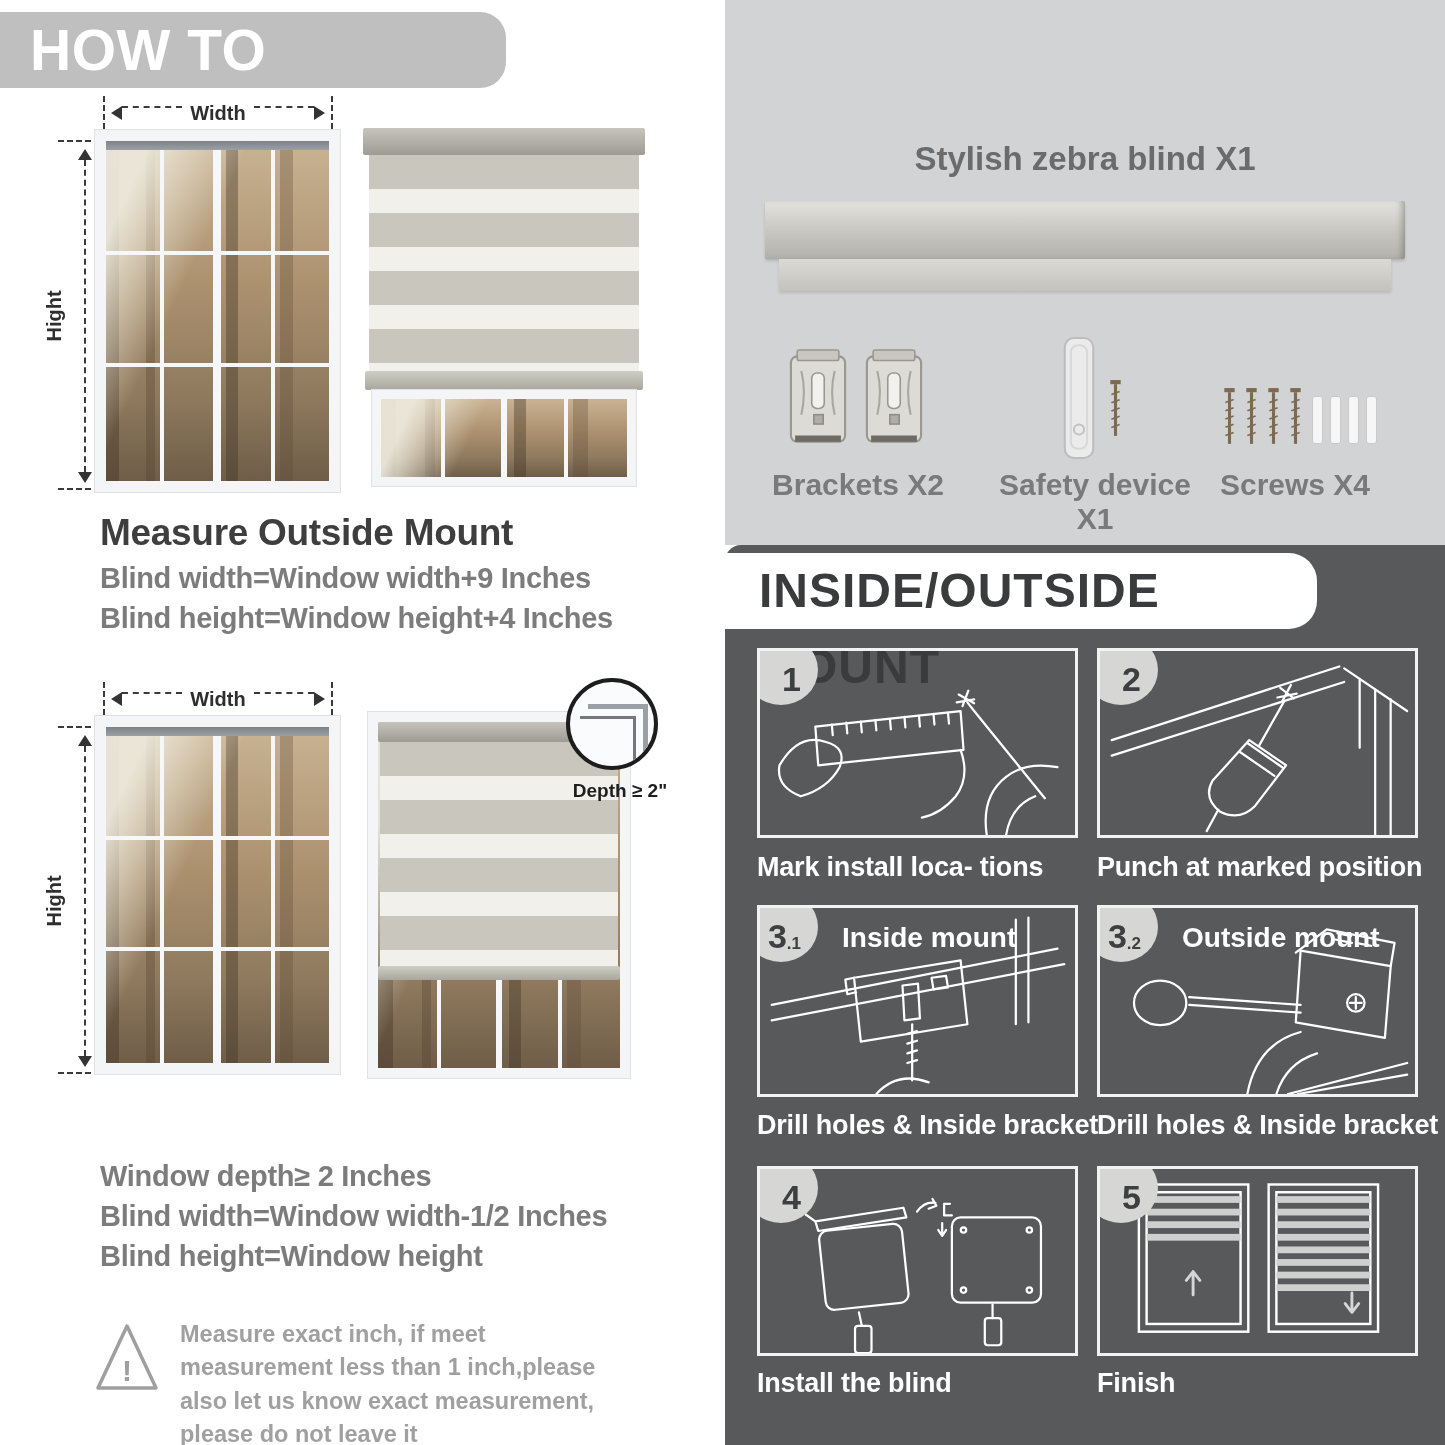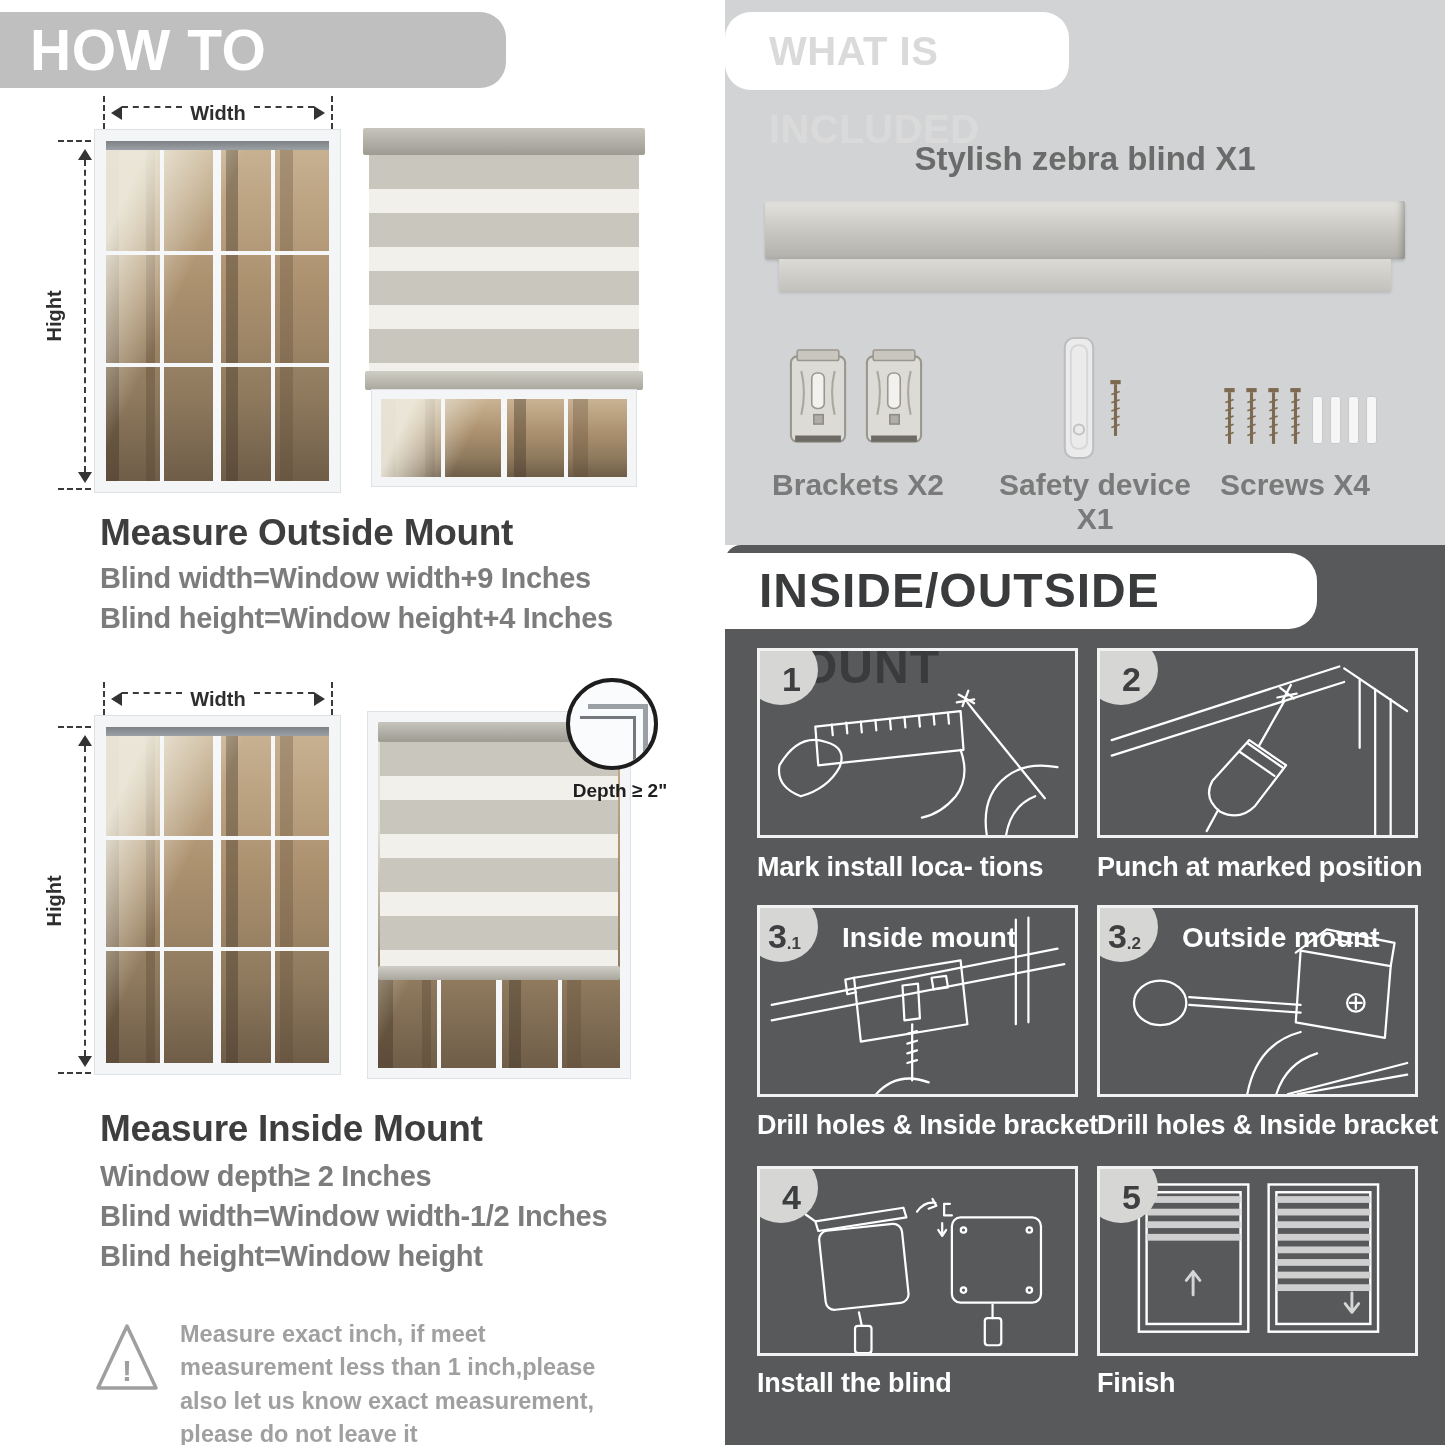--- a/index.html
+++ b/index.html
@@ -172,39 +172,35 @@
     <div class="zebra" style="left:2px;top:20px;width:238px;height:224px;"></div>
     <div class="rail" style="left:0;top:244px;width:242px;height:14px;"></div>
   </div>
 
   <div class="magnifier" style="left:566px;top:678px;">
     <div class="mag-l1"></div>
     <div class="mag-l2"></div>
   </div>
   <div class="depth-label" style="left:558px;top:780px;width:124px;">Depth ≥ 2"</div>
 
-  <div class="sec-title" style="left:100px;top:1108px;">Measure Inside Mount</div>
   <div class="sec-line" style="left:100px;top:1160px;">Window depth≥ 2 Inches</div>
   <div class="sec-line" style="left:100px;top:1200px;">Blind width=Window width-1/2 Inches</div>
   <div class="sec-line" style="left:100px;top:1240px;">Blind height=Window height</div>
 
   <div class="warn-tri" style="left:92px;top:1318px;">
     <svg width="70" height="80" viewBox="0 0 70 80">
       <path d="M35 8 L64 70 L6 70 Z" fill="none" stroke="#9f9f9f" stroke-width="3.5" stroke-linejoin="round"></path>
     </svg>
     <span class="warn-glyph" style="left:30px;top:36px;">!</span>
   </div>
   <div class="warn-text" style="left:180px;top:1318px;">Measure exact inch, if meet measurement less than 1 inch,please also let us know exact measurement, please do not leave it</div>
 
   <div class="right-light"></div>
   <div class="right-dark"></div>
 
-  <div class="included-header">
-    <span>WHAT IS INCLUDED</span>
-  </div>
   <div class="blind-label">Stylish zebra blind X1</div>
 
   <div class="bar-main"></div>
   <div class="bar-valance"></div>
 
   <svg style="position:absolute;left:786px;top:348px;" width="64" height="100" viewBox="0 0 60 96">
     <rect x="4" y="8" width="52" height="82" rx="6" fill="#dddbd6" stroke="#9a978f" stroke-width="2"></rect>
     <rect x="10" y="2" width="40" height="10" rx="2" fill="#c9c6c0" stroke="#9a978f" stroke-width="1.5"></rect>
     <rect x="24" y="24" width="12" height="34" rx="5" fill="#f2f1ee" stroke="#9a978f" stroke-width="1.5"></rect>
     <path d="M14 22 q5 20 0 42 M46 22 q-5 20 0 42" fill="none" stroke="#aaa7a0" stroke-width="2"></path>

